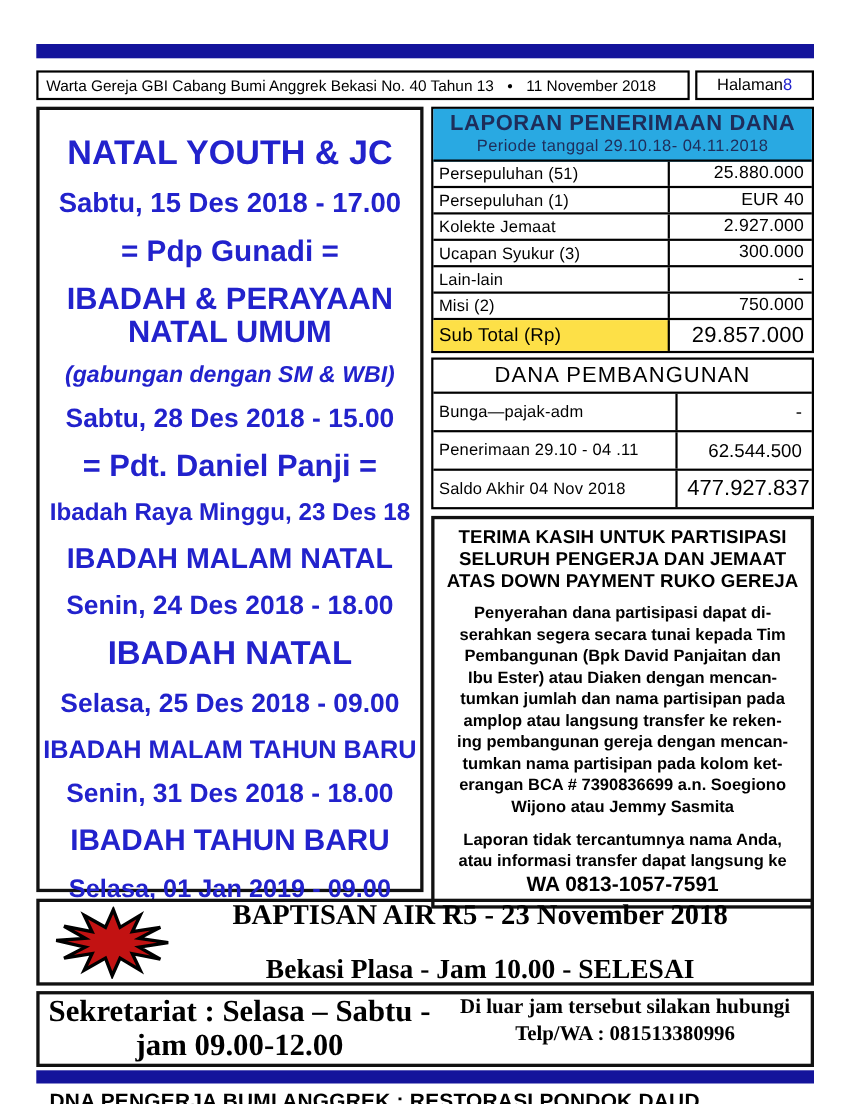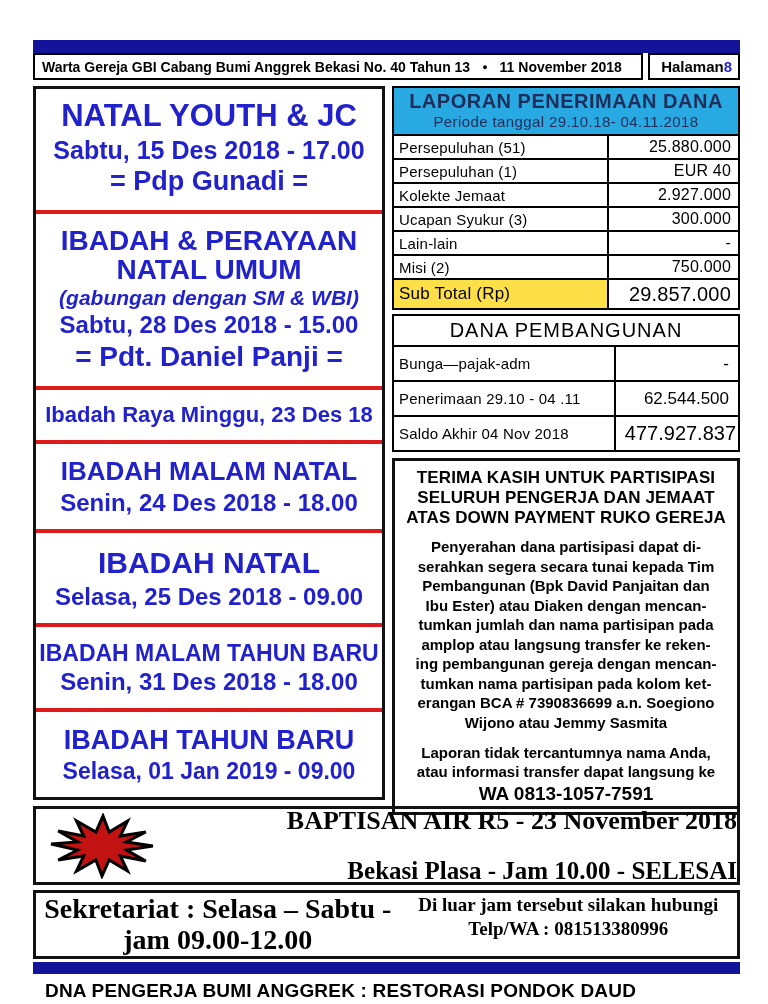--- a/index.html
+++ b/index.html
@@ -1,33 +1,33 @@
 <!DOCTYPE html>
 <html><head>
 <meta charset="utf-8">
 <style>
   html,body{margin:0;padding:0;background:#fff;}
   body{width:768px;height:1004px;font-family:"Liberation Sans",sans-serif;color:#000;}
   .page{position:relative;width:768px;height:1004px;overflow:hidden;background:#fff;}
   .content{position:absolute;left:33px;top:0;width:707px;}
 
   .topbar{margin-top:40px;height:13px;background:#14149B;}
-  .header-row{margin-top:0;display:flex;gap:5px;height:27px;font-weight:bold;}
+  .header-row{margin-top:11px;display:flex;gap:5px;height:27px;}
   .header-main{flex:1;border:2px solid #000;box-sizing:border-box;display:flex;align-items:center;padding:0 7px;font-size:14px;white-space:nowrap;}
   .header-main .bullet{margin:0 12px;font-size:9px;}
   .header-main .hdate{margin-right:4px;}
-  .header-page{width:92px;border:2px solid #000;box-sizing:border-box;display:flex;align-items:center;justify-content:flex-end;padding:0 6px;font-size:15px;gap:0;}
+  .header-page{width:108px;border:2px solid #000;box-sizing:border-box;display:flex;align-items:center;justify-content:center;padding:0 6px;font-size:15px;gap:0;}
   .header-page .pgnum{color:#2222CC;}
 
   .main{margin-top:6px;display:flex;gap:7px;height:714px;}
 
   
   .left-box{width:352px;box-sizing:border-box;border:3px solid #111;display:flex;flex-direction:column;justify-content:space-between;align-items:stretch;text-align:center;color:#2222CC;font-weight:bold;padding:8px 0 12px;}
   .divider{height:4px;background:#DE1B1B;}
-  .ln{line-height:1.22;}
+  .ln{line-height:1.22;margin-top:12px;}
   .pre{white-space:pre-line;line-height:1.05;}
   .it{font-style:italic;}
   .t21{font-size:21px;}.t22{font-size:22px;}.t23{font-size:23px;}
   .t24{font-size:24px;}.t25{font-size:25px;}.t26{font-size:26px;}
   .t27{font-size:27px;}.t28{font-size:28px;}.t30{font-size:30px;}.t31{font-size:31px;}
 
   
   .right-col{flex:1;display:flex;flex-direction:column;}
   .report{border:2px solid #000;background:#fff;}
   .report-title{background:#29A9E2;color:#1E2D5A;text-align:center;padding:2px 0 4px;border-bottom:2px solid #000;}
@@ -48,21 +48,21 @@
   .frow .val{flex:1;display:flex;align-items:center;justify-content:flex-end;padding:0 9px;font-size:17px;}
   .frow.big .val{font-size:20px;}
 
   .thanks{margin-top:6px;border:3px solid #111;flex:1;box-sizing:border-box;text-align:center;padding:7px 5px;}
   .thanks-title{font-weight:bold;font-size:17px;line-height:1.18;white-space:pre-line;letter-spacing:.1px;}
   .thanks-body{margin-top:9px;font-weight:bold;font-size:15px;line-height:1.3;white-space:pre-line;}
   .thanks-note{margin-top:11px;font-weight:bold;font-size:15px;line-height:1.28;white-space:pre-line;}
   .thanks-wa{font-weight:bold;font-size:19px;margin-top:1px;}
 
   
-  .baptism{margin-top:6px;border:3px solid #111;height:79px;box-sizing:border-box;position:relative;display:flex;flex-direction:column;justify-content:center;text-align:right;font-family:"Liberation Serif",serif;font-weight:bold;padding-left:100px;gap:20px;}
+  .baptism{margin-top:6px;border:3px solid #111;height:79px;box-sizing:border-box;position:relative;display:flex;flex-direction:column;justify-content:center;text-align:center;font-family:"Liberation Serif",serif;font-weight:bold;padding-left:100px;gap:20px;}
   .baptism .l1{font-size:26px;line-height:1.2;}
   .baptism .l2{font-size:25px;line-height:1.2;}
   .starburst{position:absolute;left:10px;top:4px;width:112px;height:66px;}
 
   .secretariat{margin-top:5px;border:3px solid #111;height:69px;box-sizing:border-box;display:flex;flex-direction:row;justify-content:center;text-align:center;font-family:"Liberation Serif",serif;font-weight:bold;}
   .secretariat .l1{font-size:28px;line-height:1.12;}
   .secretariat .l2{font-size:19px;line-height:1.25;}
 
   .bottombar{margin-top:3px;height:12px;background:#14149B;}
   .footer{margin-top:6px;font-size:19px;font-weight:bold;padding-left:12px;letter-spacing:.2px;}

